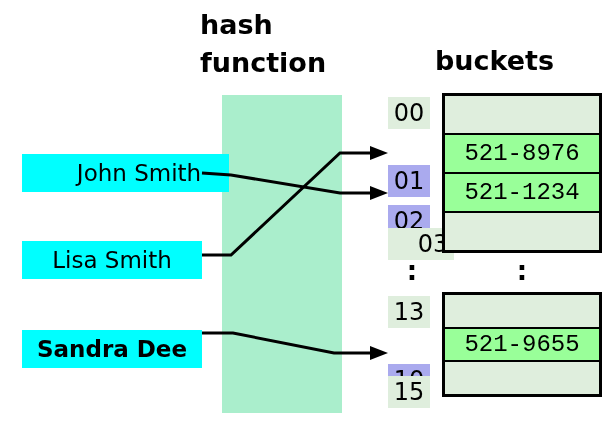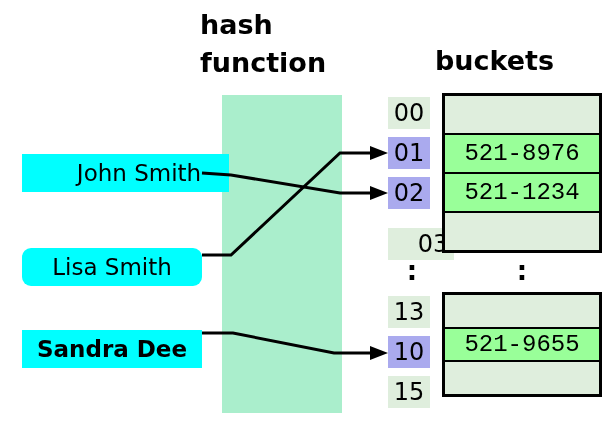--- a/index.html
+++ b/index.html
@@ -18,28 +18,28 @@
   .hashbox{
     position:absolute;left:222px;top:95px;width:120px;height:318px;
     background:var(--hash-function-box,#aaeecc);
   }
   .keybox{
     position:absolute;left:22px;width:180px;height:38px;
     background:var(--key-box,#00ffff);
     display:flex;align-items:center;justify-content:center;
     font-size:23px;
   }
-  .key-0{top:154px;padding-left:27px;} .key-1{top:248px;border-radius:9px;} .key-2{top:330px;font-weight:bold;}
+  .key-0{top:154px;padding-left:27px;} .key-1{top:241px;} .key-2{top:330px;font-weight:bold;}
   .idxcell{
     position:absolute;left:388px;width:42px;height:32px;
     background:var(--index-normal,#dfeedd);
     display:flex;align-items:center;justify-content:center;
     font-size:24px;
   }
-  .idxcell.hl{background:var(--index-highlight,#aaaaee);}
+  .idxcell.hl{background:var(--index-highlight,#aaaaee);margin-top:28px;}
   .idx-00{top:97px;} .idx-01{top:137px;} .idx-02{top:177px;} .idx-03{top:228px;padding-left:24px;}
   .idx-13{top:296px;} .idx-14{top:336px;} .idx-15{top:376px;}
   .btable{
     position:absolute;left:442px;width:160px;border:3px solid #000;
     box-sizing:border-box;display:flex;flex-direction:column;font-family:Liberation Mono, monospace;
   }
   .btable-upper{top:93px;height:160px;}
   .btable-lower{top:292px;height:105px;}
   .brow{
     flex:1;background:var(--bucket-empty,#dfeedd);

